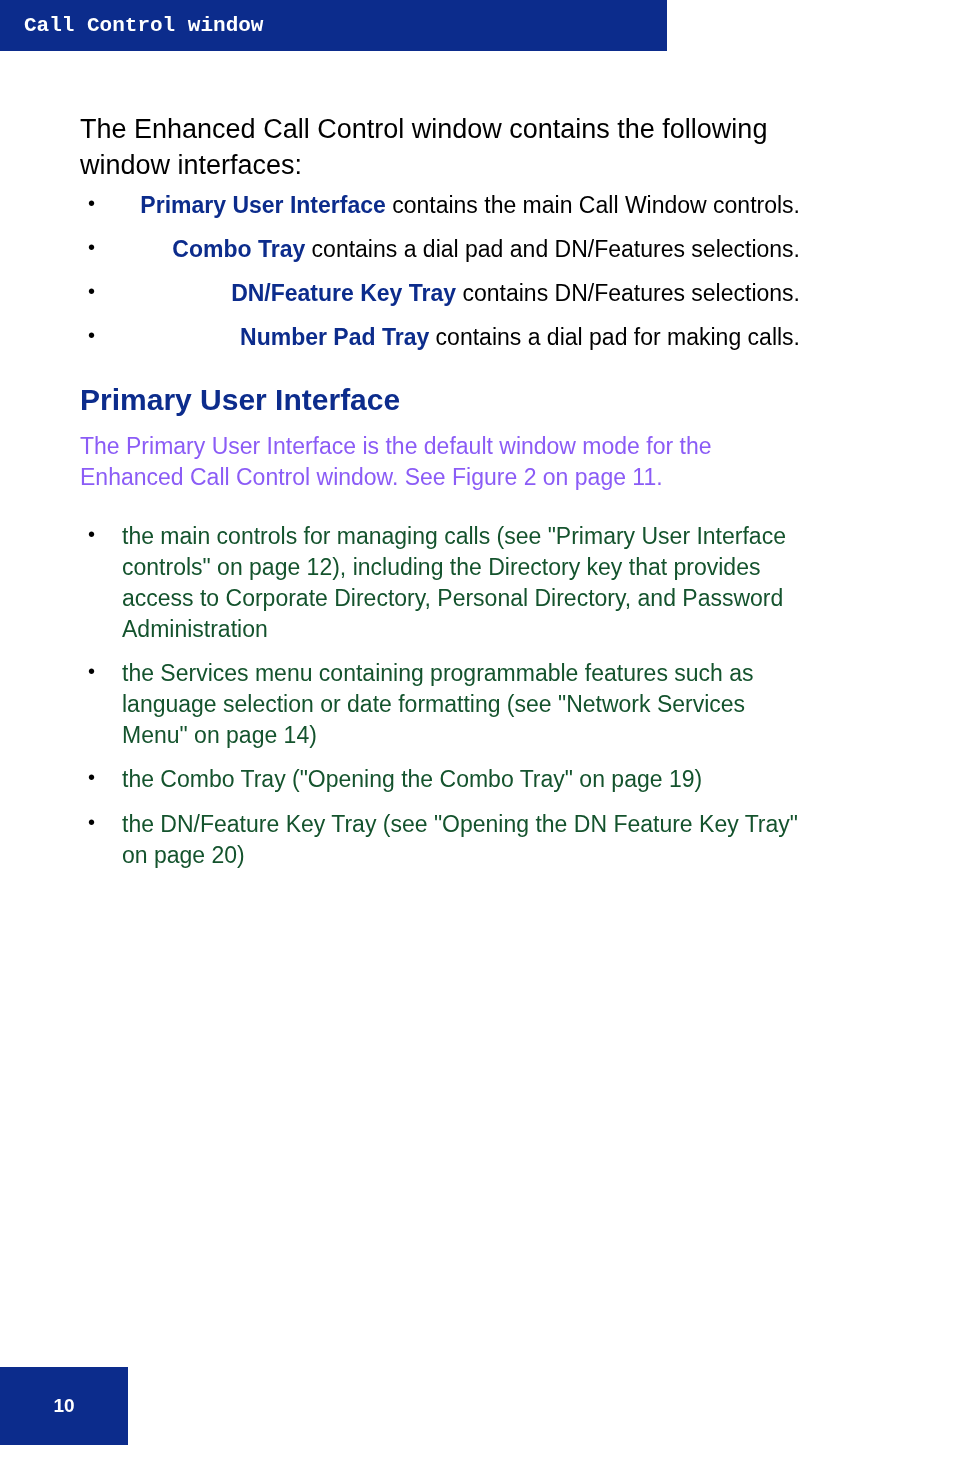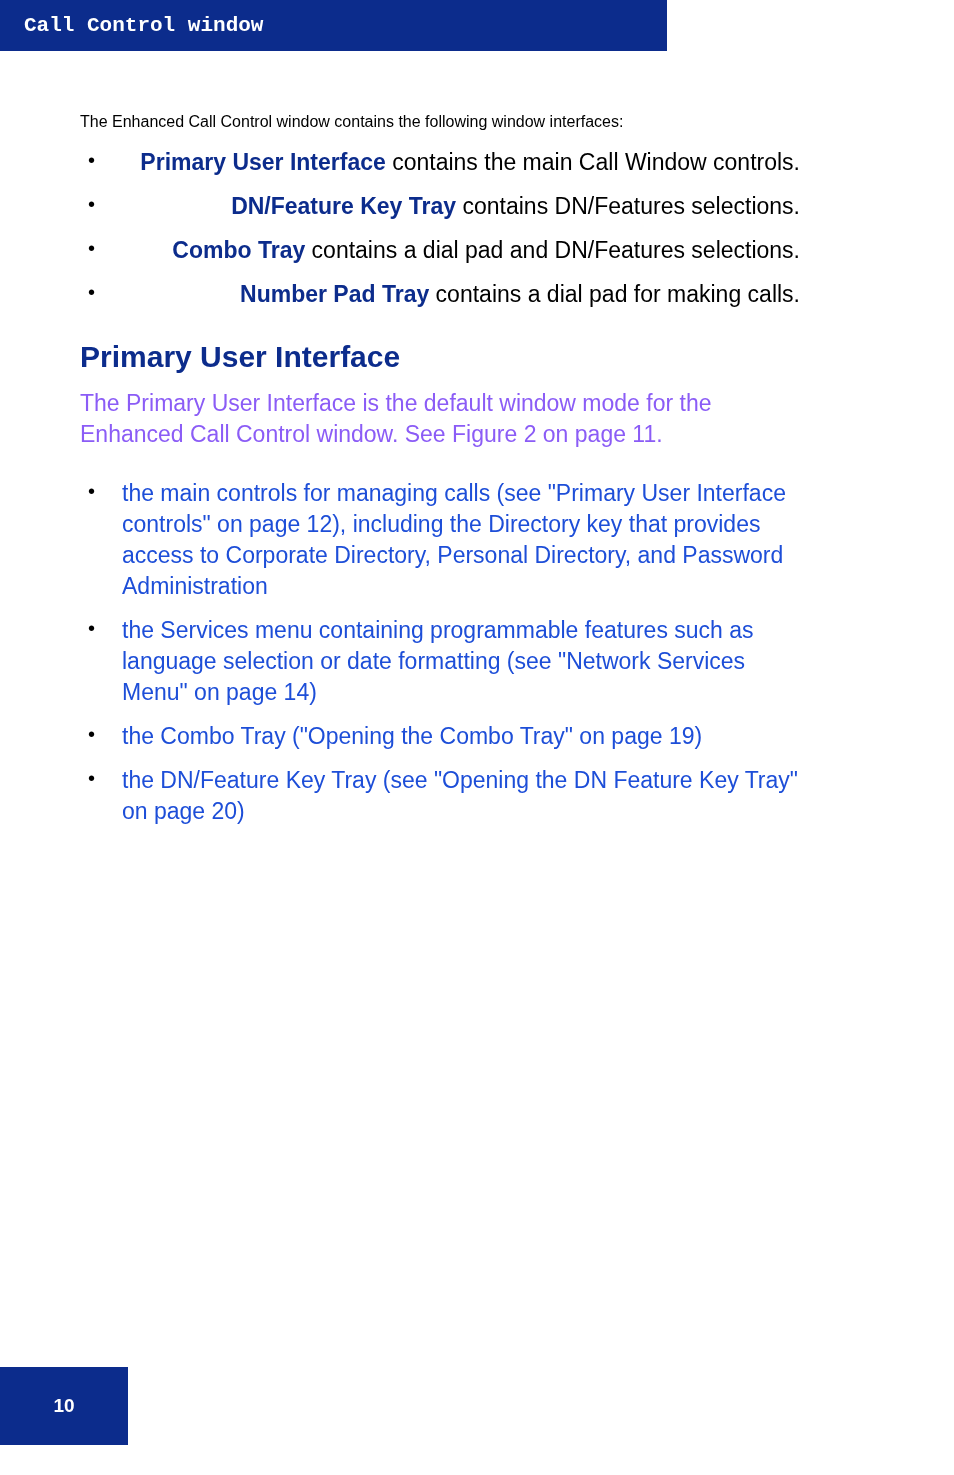--- a/index.html
+++ b/index.html
@@ -17,24 +17,24 @@
       font-size: 21px;
       padding: 14px 24px;
       width: 667px;
       font-family: Liberation Mono, monospace;
     }
     .content {
       padding: 60px 80px 0 80px;
       width: 880px;
     }
     .intro {
-      font-size: 16px;
+      font-size: 27px;
       color: #000;
       line-height: 1.35;
-      margin-bottom: 14px;
+      margin-bottom: 6px;
     }
     ul.link-list {
       list-style: none;
       margin-bottom: 30px;
       text-align: right;
     }
     ul.link-list li {
       font-size: 23px;
       line-height: 1.35;
       padding-left: 42px;
@@ -68,21 +68,21 @@
     }
     ul.bullet-list {
       list-style: none;
     }
     ul.bullet-list li {
       font-size: 23px;
       line-height: 1.35;
       padding-left: 42px;
       position: relative;
       margin-bottom: 13px;
-      color: #1d4ed8;
+      color: #14532d;
     }
     ul.bullet-list li::before {
       content: "•";
       position: absolute;
       left: 8px;
       top: 0;
       color: #000;
       font-size: 20px;
     }
     .footer-bar {
@@ -104,22 +104,22 @@
 <div class="header-bar">
   <span>Call Control window</span>
 </div>
 
 <div class="content">
 
   <p class="intro">The Enhanced Call Control window contains the following window interfaces:</p>
 
   <ul class="link-list">
     <li><span class="link-term">Primary User Interface</span><span> contains the main Call Window controls.</span></li>
+    <li><span class="link-term">Combo Tray</span><span> contains a dial pad and DN/Features selections.</span></li>
     <li><span class="link-term">DN/Feature Key Tray</span><span> contains DN/Features selections.</span></li>
-    <li><span class="link-term">Combo Tray</span><span> contains a dial pad and DN/Features selections.</span></li>
     <li><span class="link-term">Number Pad Tray</span><span> contains a dial pad for making calls.</span></li>
   </ul>
 
   <h2 class="section-heading">Primary User Interface</h2>
 
   <p class="para">The Primary User Interface is the default window mode for the Enhanced Call Control window. See Figure 2 on page 11.</p>
 
 
   <ul class="bullet-list">
     <li>the main controls for managing calls (see "Primary User Interface controls" on page 12), including the Directory key that provides access to Corporate Directory, Personal Directory, and Password Administration</li>

